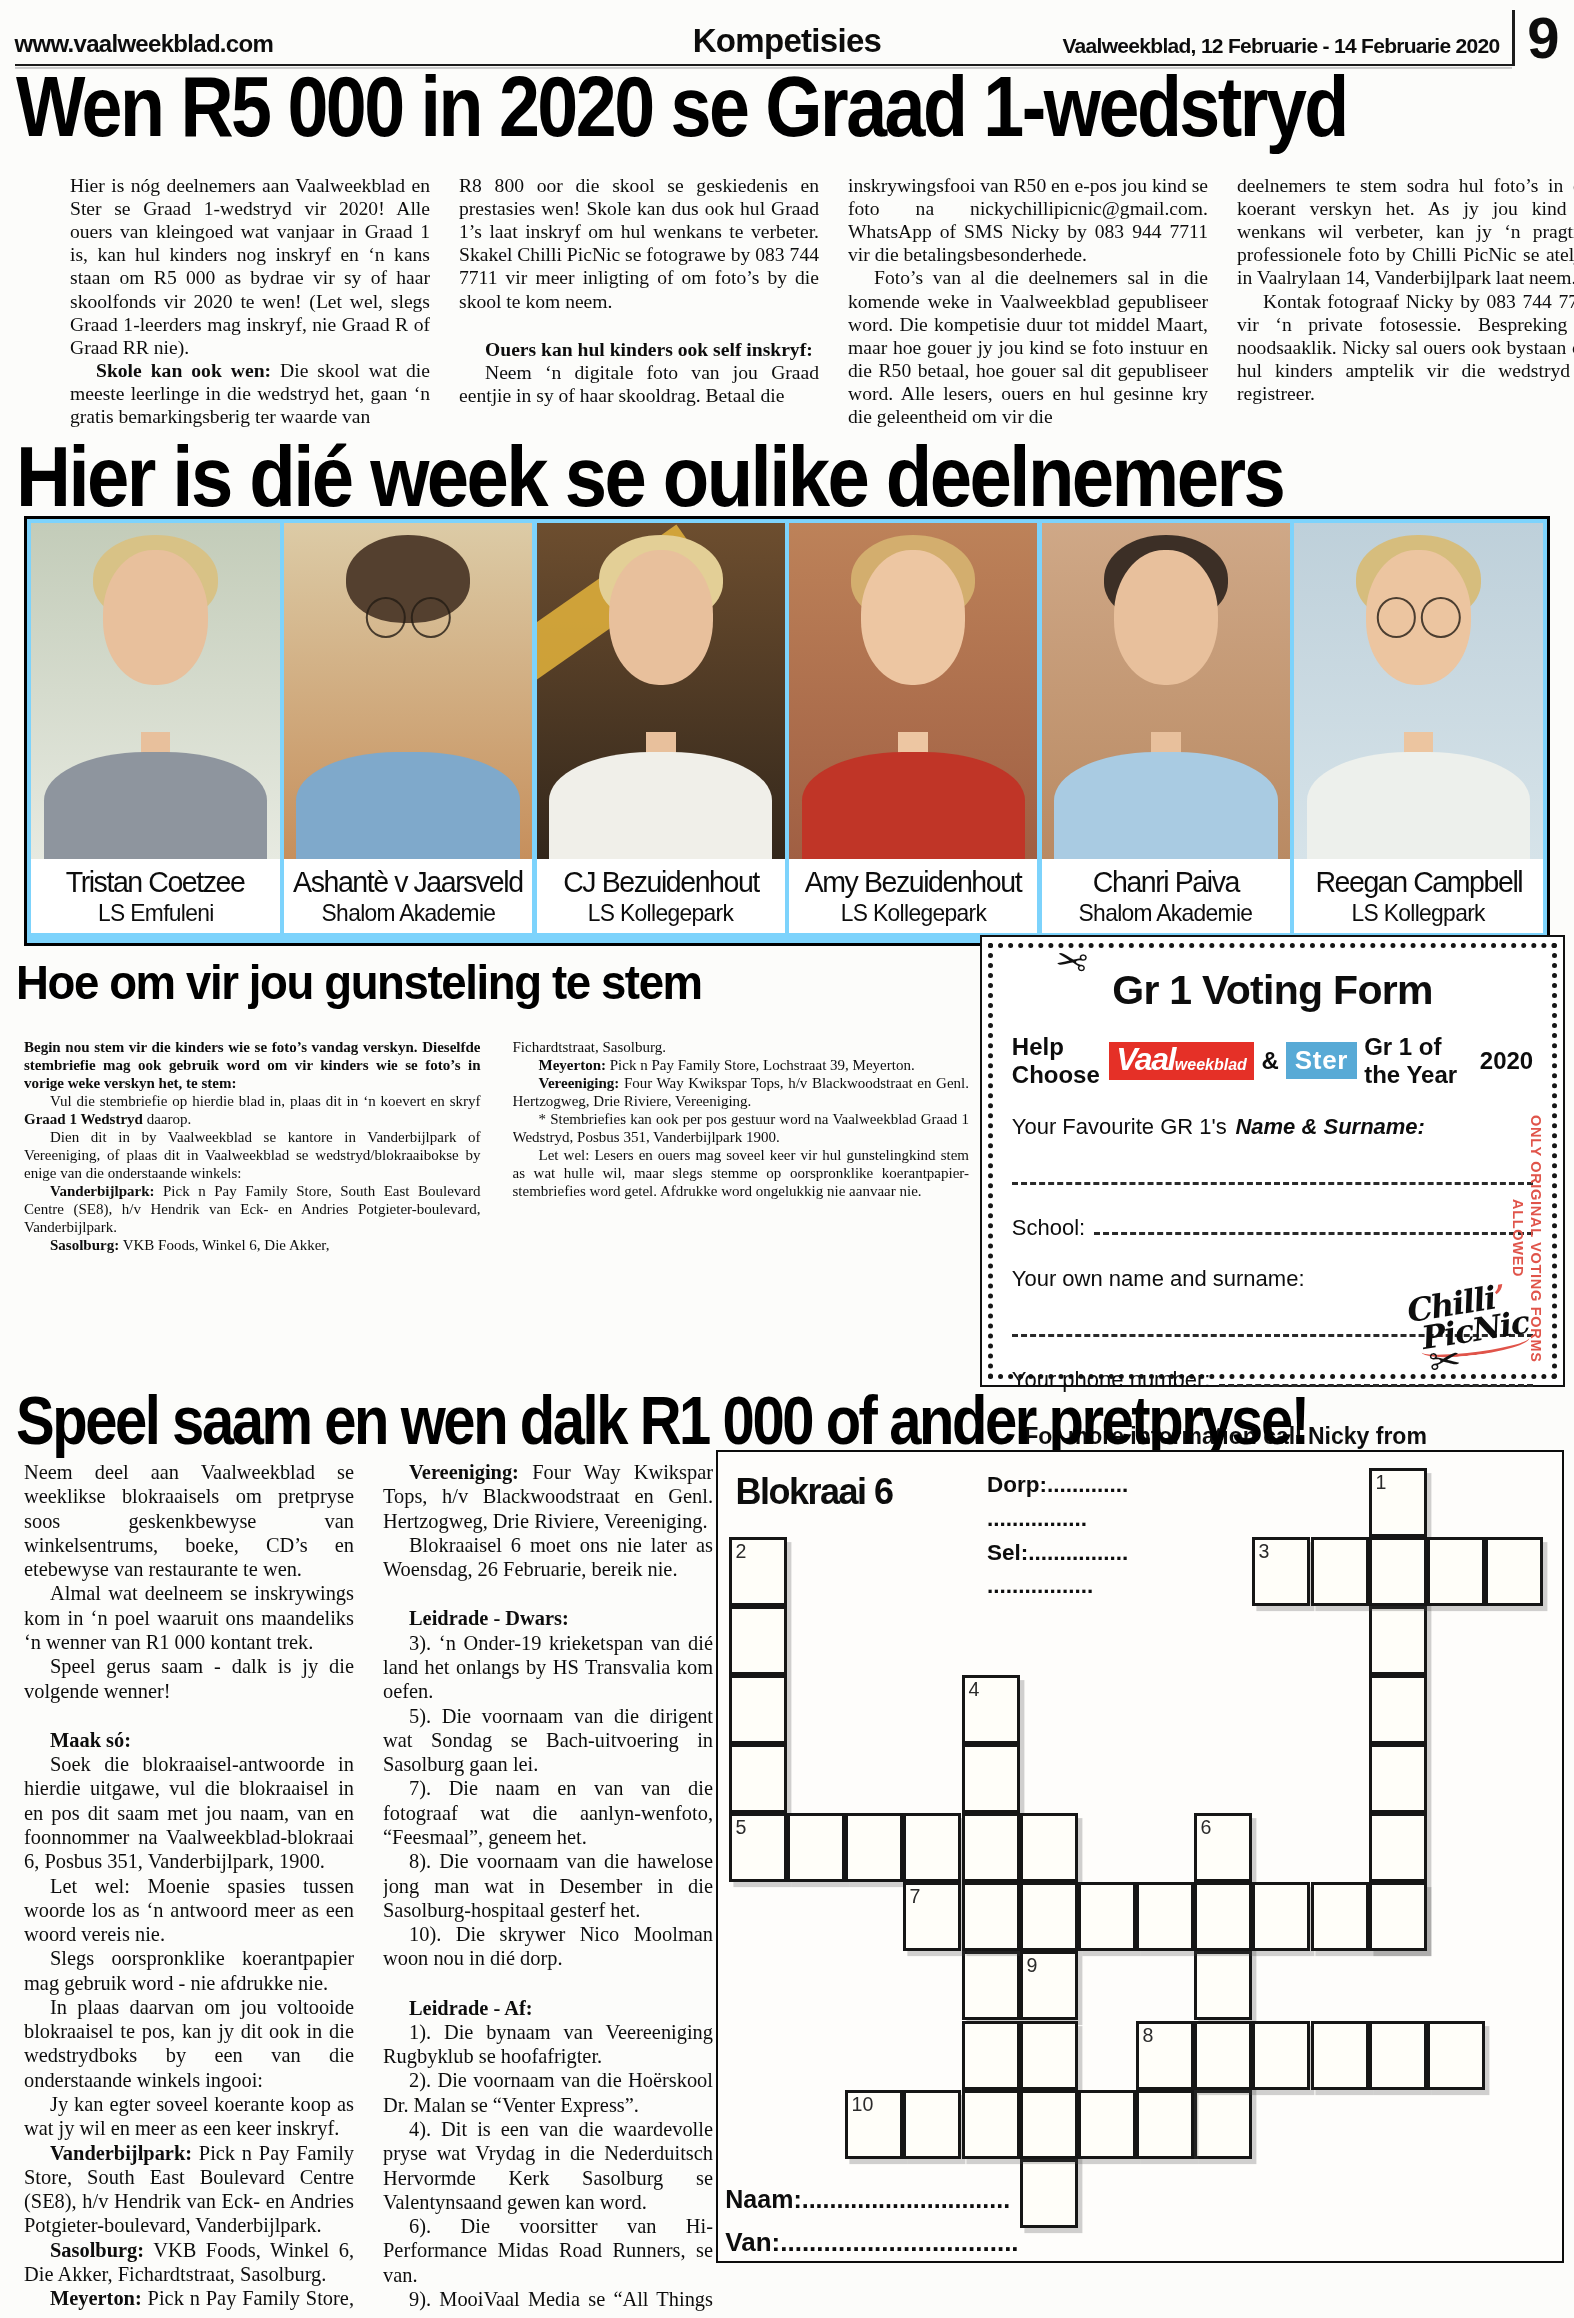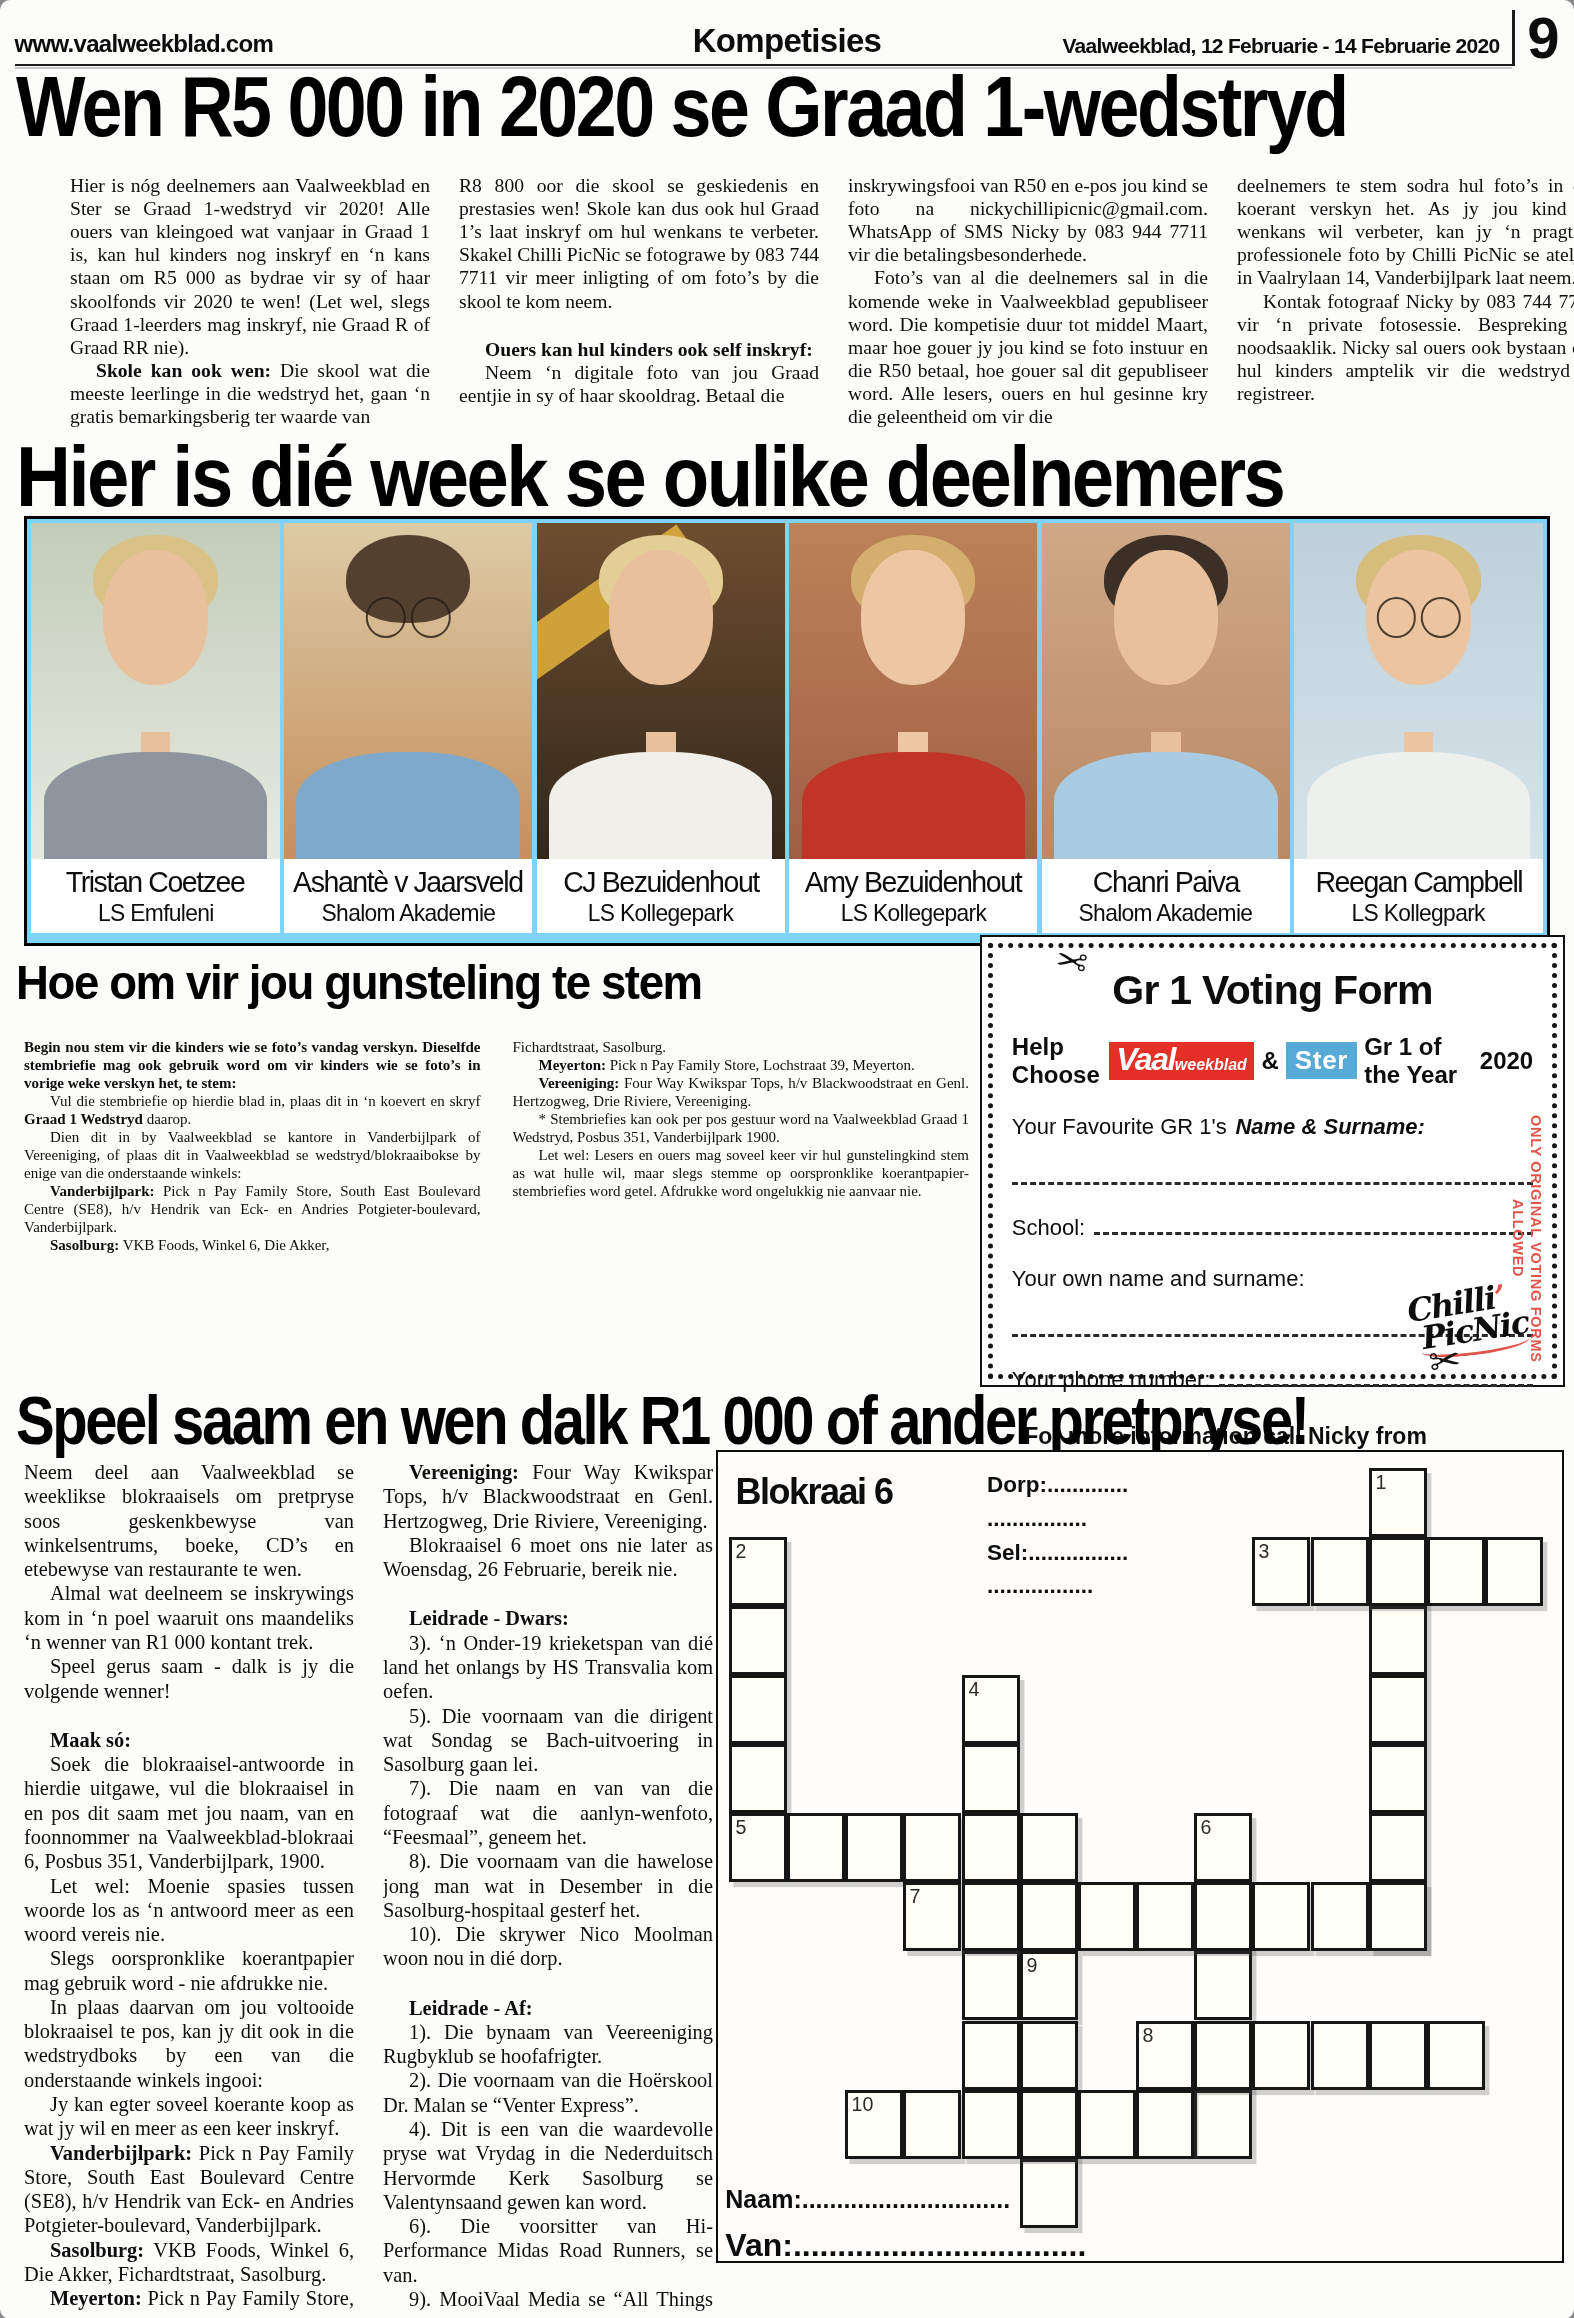--- a/index.html
+++ b/index.html
@@ -1,17 +1,17 @@
 <!DOCTYPE html>
 <html style="font-size:11.6px"><head>
 <meta charset="utf-8">
 <style>
   html,body{margin:0;padding:0;background:#888;}
   .page{position:relative;width:1574px;height:2319px;background:#fcfcfa;color:#0d0d0d;
-        font-family:"Liberation Serif", serif;overflow:hidden;margin:0 auto;border-radius:10px;}
+        font-family:"Liberation Serif", serif;overflow:hidden;margin:0 auto;}
   
   .hdr{position:absolute;left:14.5px;right:14.5px;top:8.7px;height:57px;font-family:"Liberation Sans",sans-serif;font-weight:700;}
   .hdr-url{position:absolute;left:0;bottom:7.3px;font-size:24px;letter-spacing:-0.7px;}
   .hdr-sec{position:absolute;left:50%;transform:translateX(-50%);bottom:5.8px;font-size:33px;letter-spacing:-0.7px;}
   .hdr-ed{position:absolute;right:60px;bottom:7.3px;font-size:21px;letter-spacing:-0.7px;}
   .hdr-line{position:absolute;left:0;right:48px;bottom:0;height:0;border-bottom:2.9px solid #1c1c1c;box-shadow:0 2.9px 0 #c9c9c9;}
   .hdr-vline{position:absolute;right:45px;top:1.5px;bottom:0;width:2.2px;background:#1c1c1c;}
   .hdr-num{position:absolute;right:0;top:-4.4px;font-size:58px;}
   
   .hl{position:absolute;left:16px;right:16px;font-family:"Liberation Sans",sans-serif;font-weight:700;
@@ -79,21 +79,21 @@
                  border-radius:0 0 70% 50%;transform:rotate(-6deg);}
   
   .puzzle{position:absolute;left:716px;top:1450px;width:848px;height:813px;border:2.9px solid #0c0c0c;
           background:#fefdfb;box-sizing:border-box;}
   .pz-title{position:absolute;left:17.4px;top:19px;font-family:"Liberation Sans",sans-serif;font-weight:700;
             font-size:36px;letter-spacing:-1.5px;}
   .pz-contact{position:absolute;left:269px;top:16px;font-family:"Liberation Sans",sans-serif;font-weight:700;
               font-size:22.5px;line-height:1.5;}
   .pz-naam{position:absolute;left:7.3px;top:733px;font-family:"Liberation Sans",sans-serif;font-weight:700;font-size:25px;width:313px;
            white-space:nowrap;overflow:hidden;}
-  .pz-van{position:absolute;left:7.3px;top:775px;font-family:"Liberation Sans",sans-serif;font-weight:700;font-size:32px;width:451px;
+  .pz-van{position:absolute;left:7.3px;top:775px;font-family:"Liberation Sans",sans-serif;font-weight:700;font-size:26px;width:451px;
           white-space:nowrap;overflow:hidden;}
   .cw-cell{position:absolute;width:58px;height:69px;border:3.6px solid #161616;background:#fffef9;
            box-sizing:border-box;box-shadow:4.4px 5.1px 0 rgba(70,70,70,.25);}
   .cw-num{position:absolute;top:0px;left:3.6px;font-family:"Liberation Sans",sans-serif;font-size:19.6px;color:#2b2b2b;}
 </style>
 </head>
 <body>
 
 <div class="page">
 

